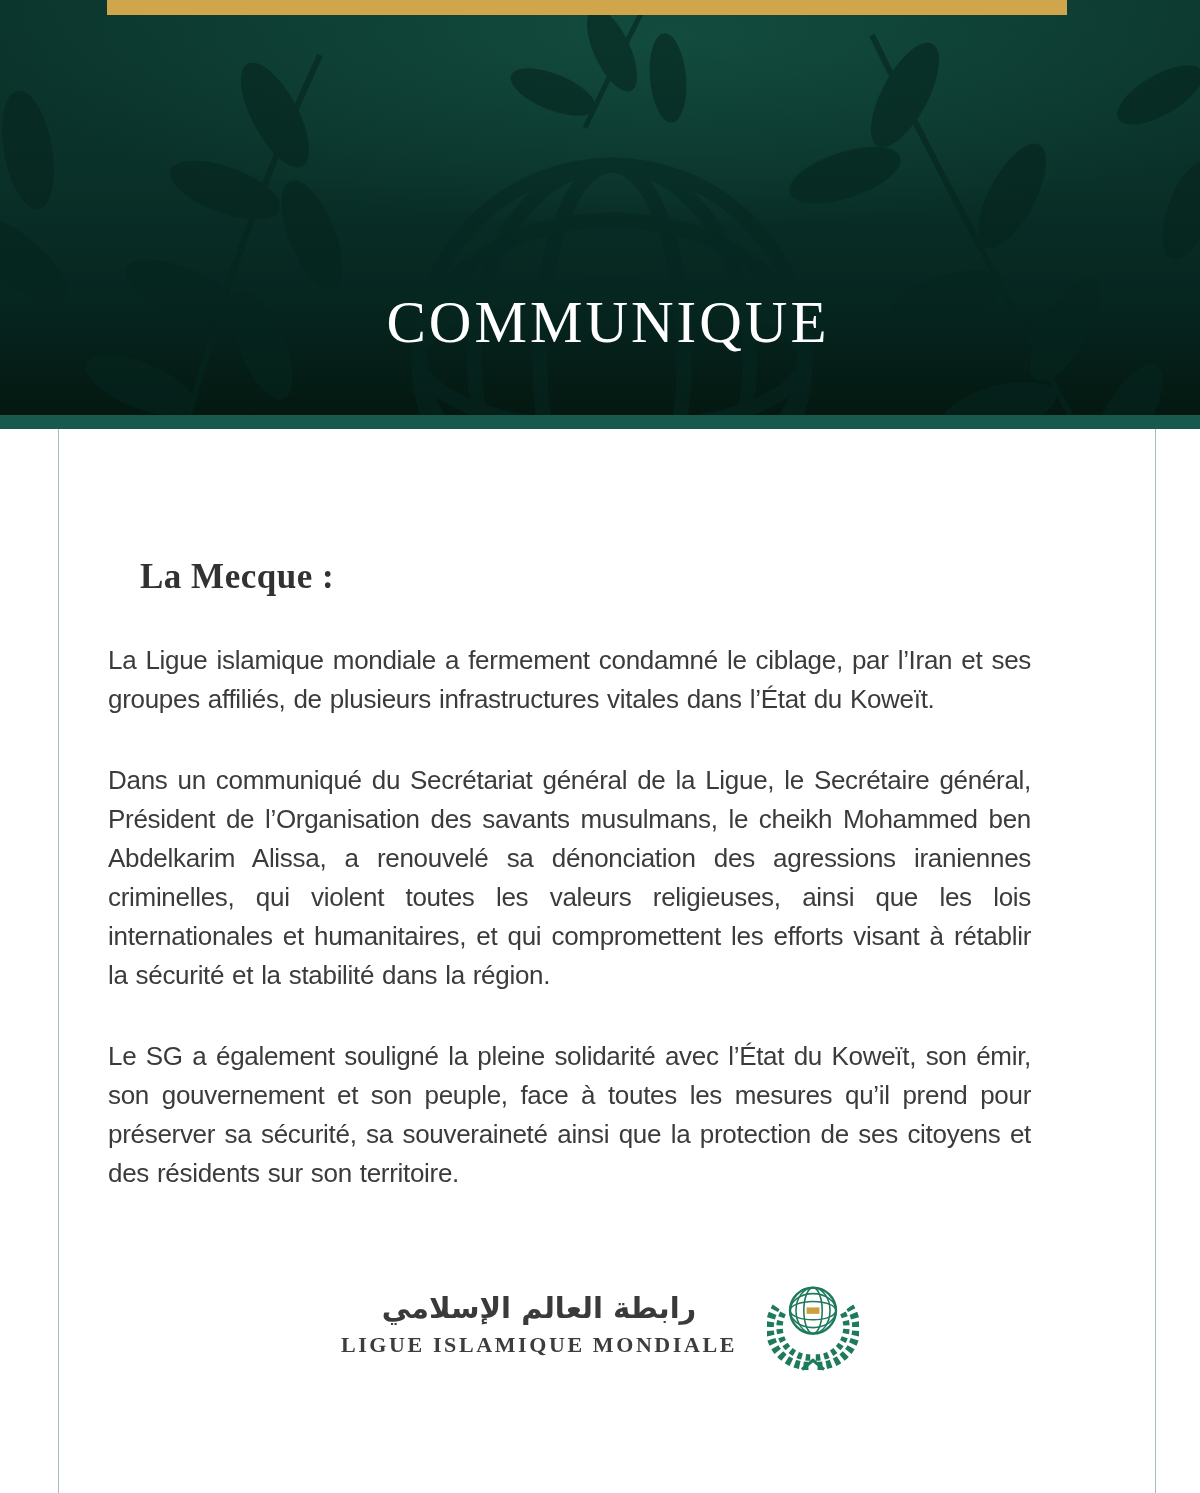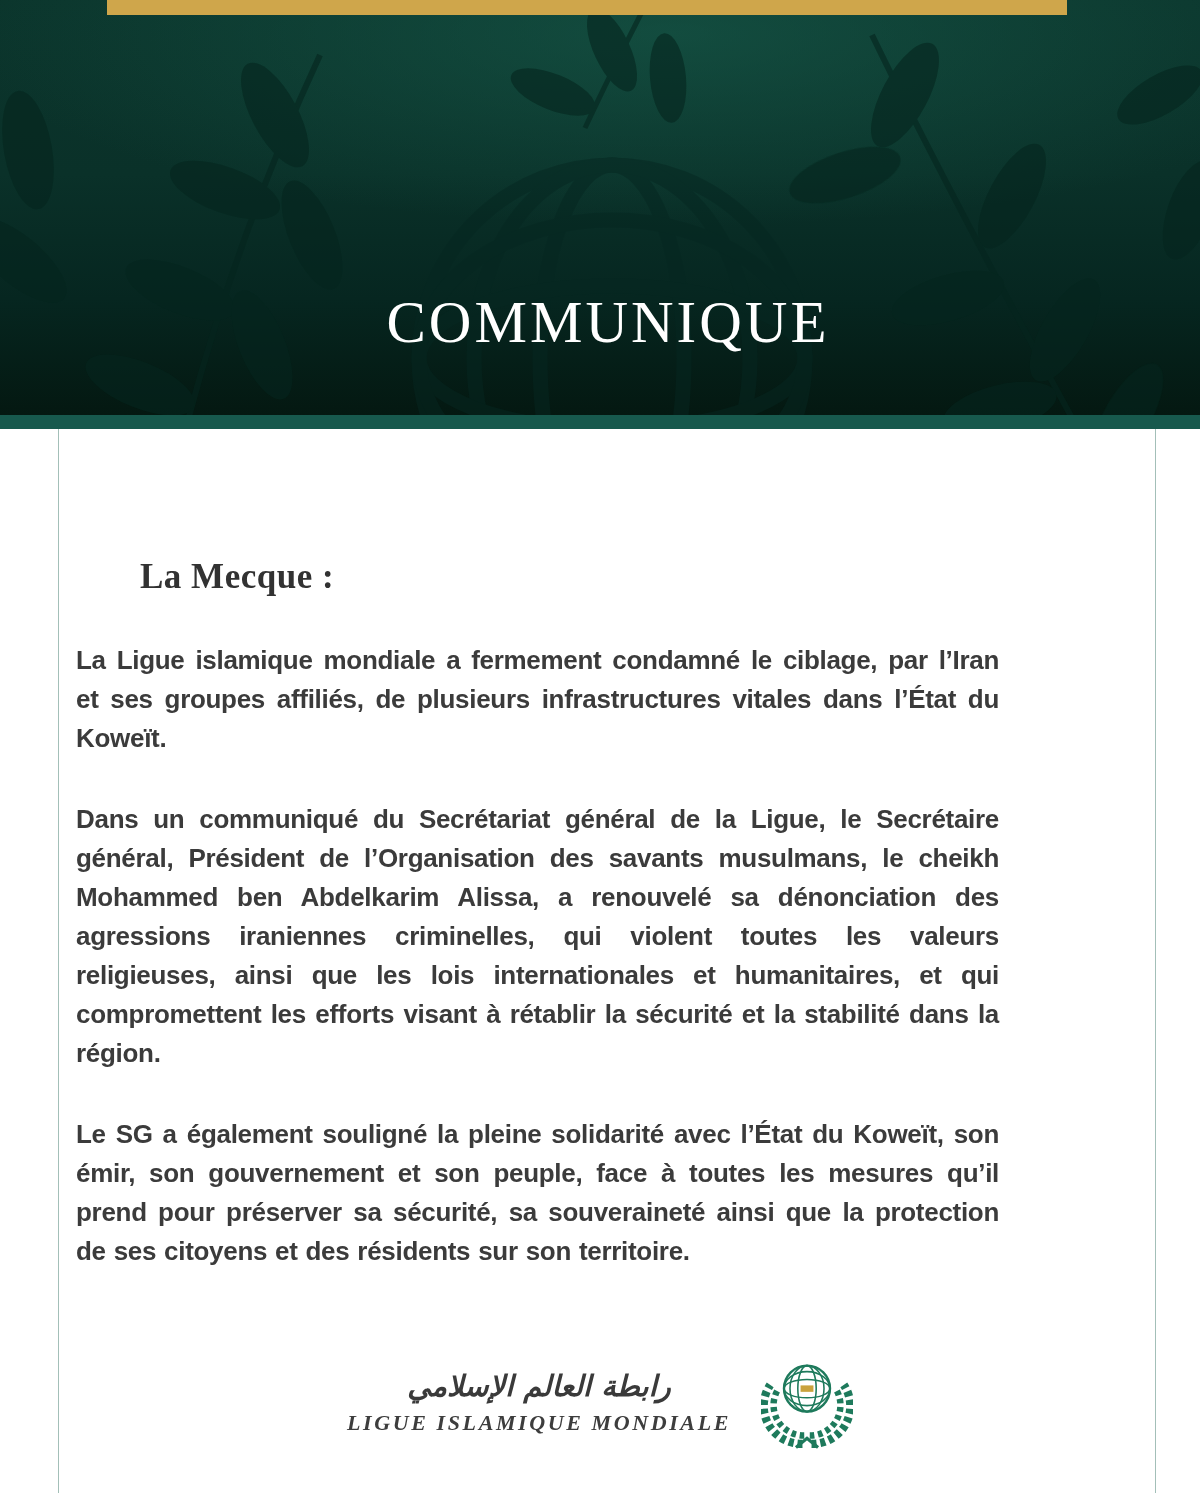--- a/index.html
+++ b/index.html
@@ -34,29 +34,29 @@
   .frame-line{position:absolute;top:0;bottom:0;width:1px;background:#a3bfb8}
   .frame-line.left{left:58px}
   .frame-line.right{left:1155px}
 
   .location-heading{
     margin:0;padding:128px 8px 0 140px;
     font-family:"Liberation Serif",serif;font-weight:700;
     font-size:35px;color:#323232;letter-spacing:.5px;
   }
   .body-par{
-    width:923px;margin:44px 0 0 76px;
-    font-size:26px;font-weight:700;line-height:39px;
+    width:923px;margin:44px 0 0 108px;
+    font-size:26px;font-weight:400;line-height:39px;
     color:#3b3b3b;text-align:justify;letter-spacing:-.3px;word-spacing:1px;
   }
   .body-par + .body-par{margin-top:42px}
 
   
   .logo{
-    margin-top:82px;display:flex;justify-content:center;align-items:center;gap:30px;font-style:italic;
+    margin-top:82px;display:flex;justify-content:center;align-items:center;gap:30px;
   }
   .logo-text{display:flex;flex-direction:column;align-items:center}
   .arabic-name{
     direction:rtl;font-family:"DejaVu Sans",sans-serif;font-weight:700;
     font-size:29px;line-height:1.35;color:#3a3a3a;
   }
   .org-name{
     margin-top:4px;font-family:"Liberation Serif",serif;font-weight:700;
     font-size:22px;letter-spacing:2.6px;color:#3d3d3d;white-space:nowrap;
   }

